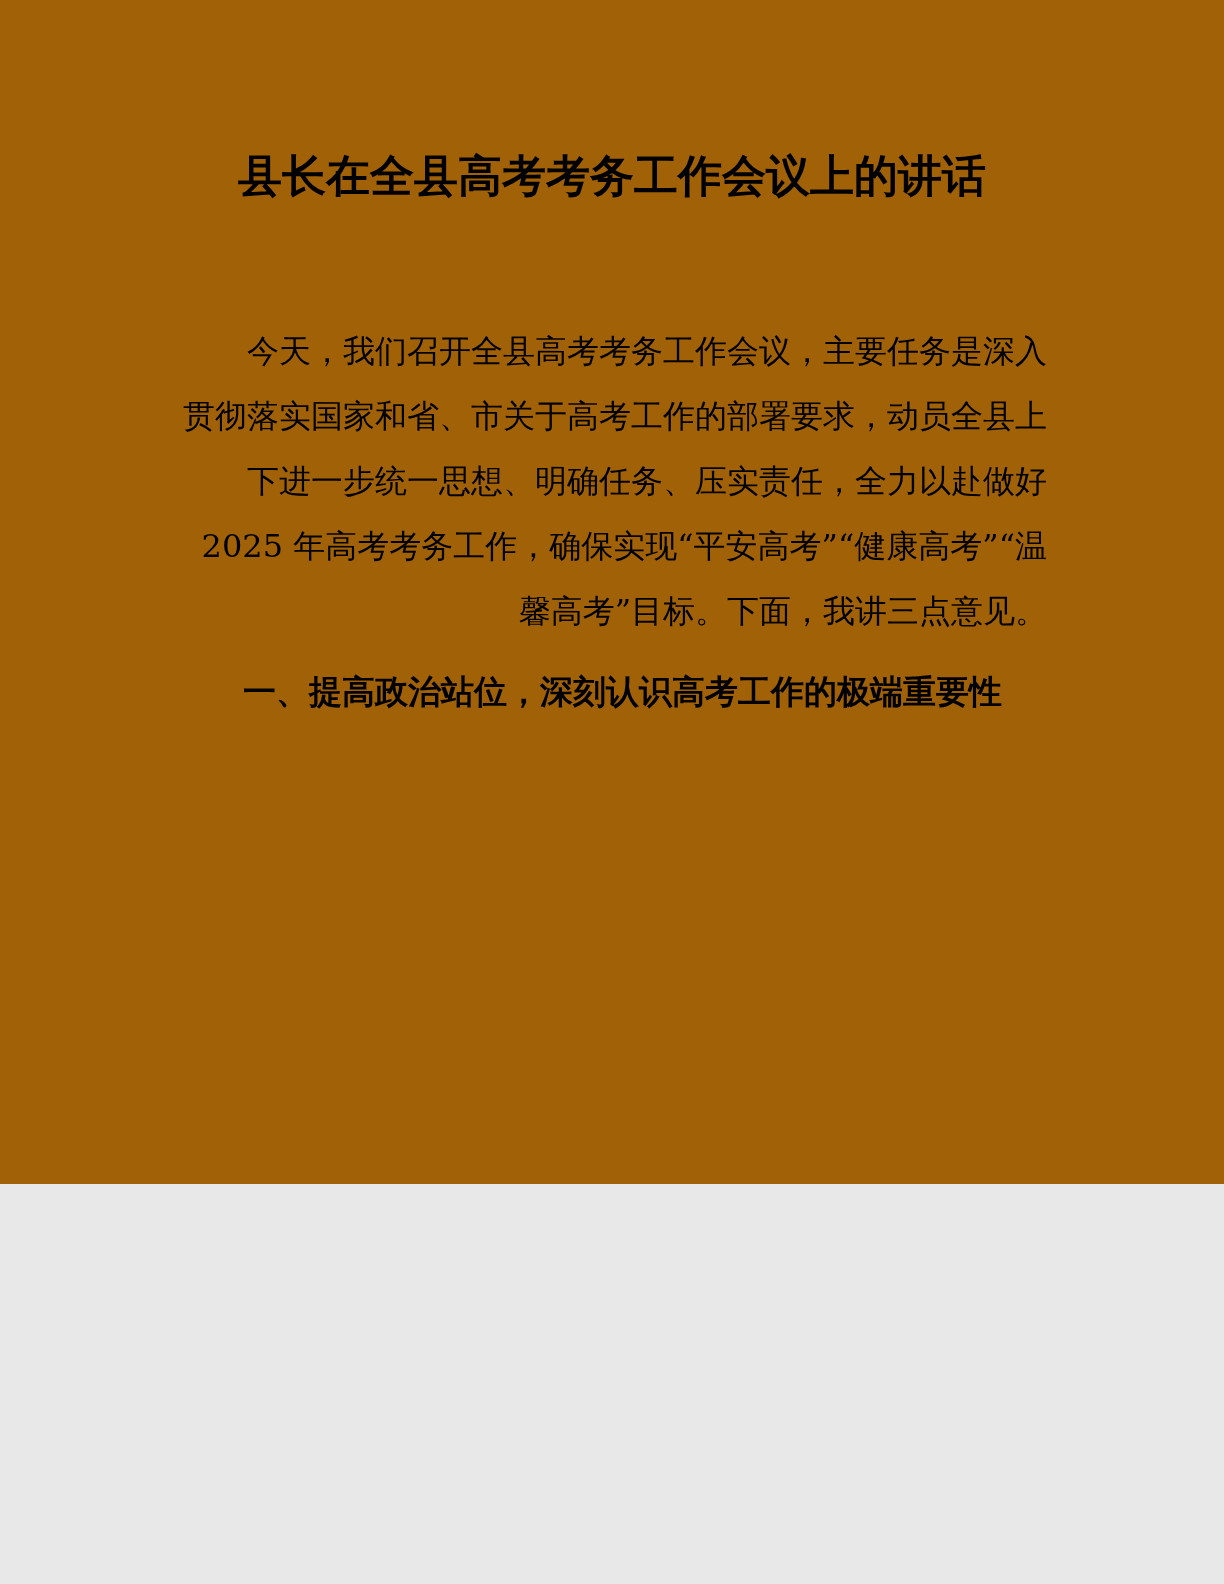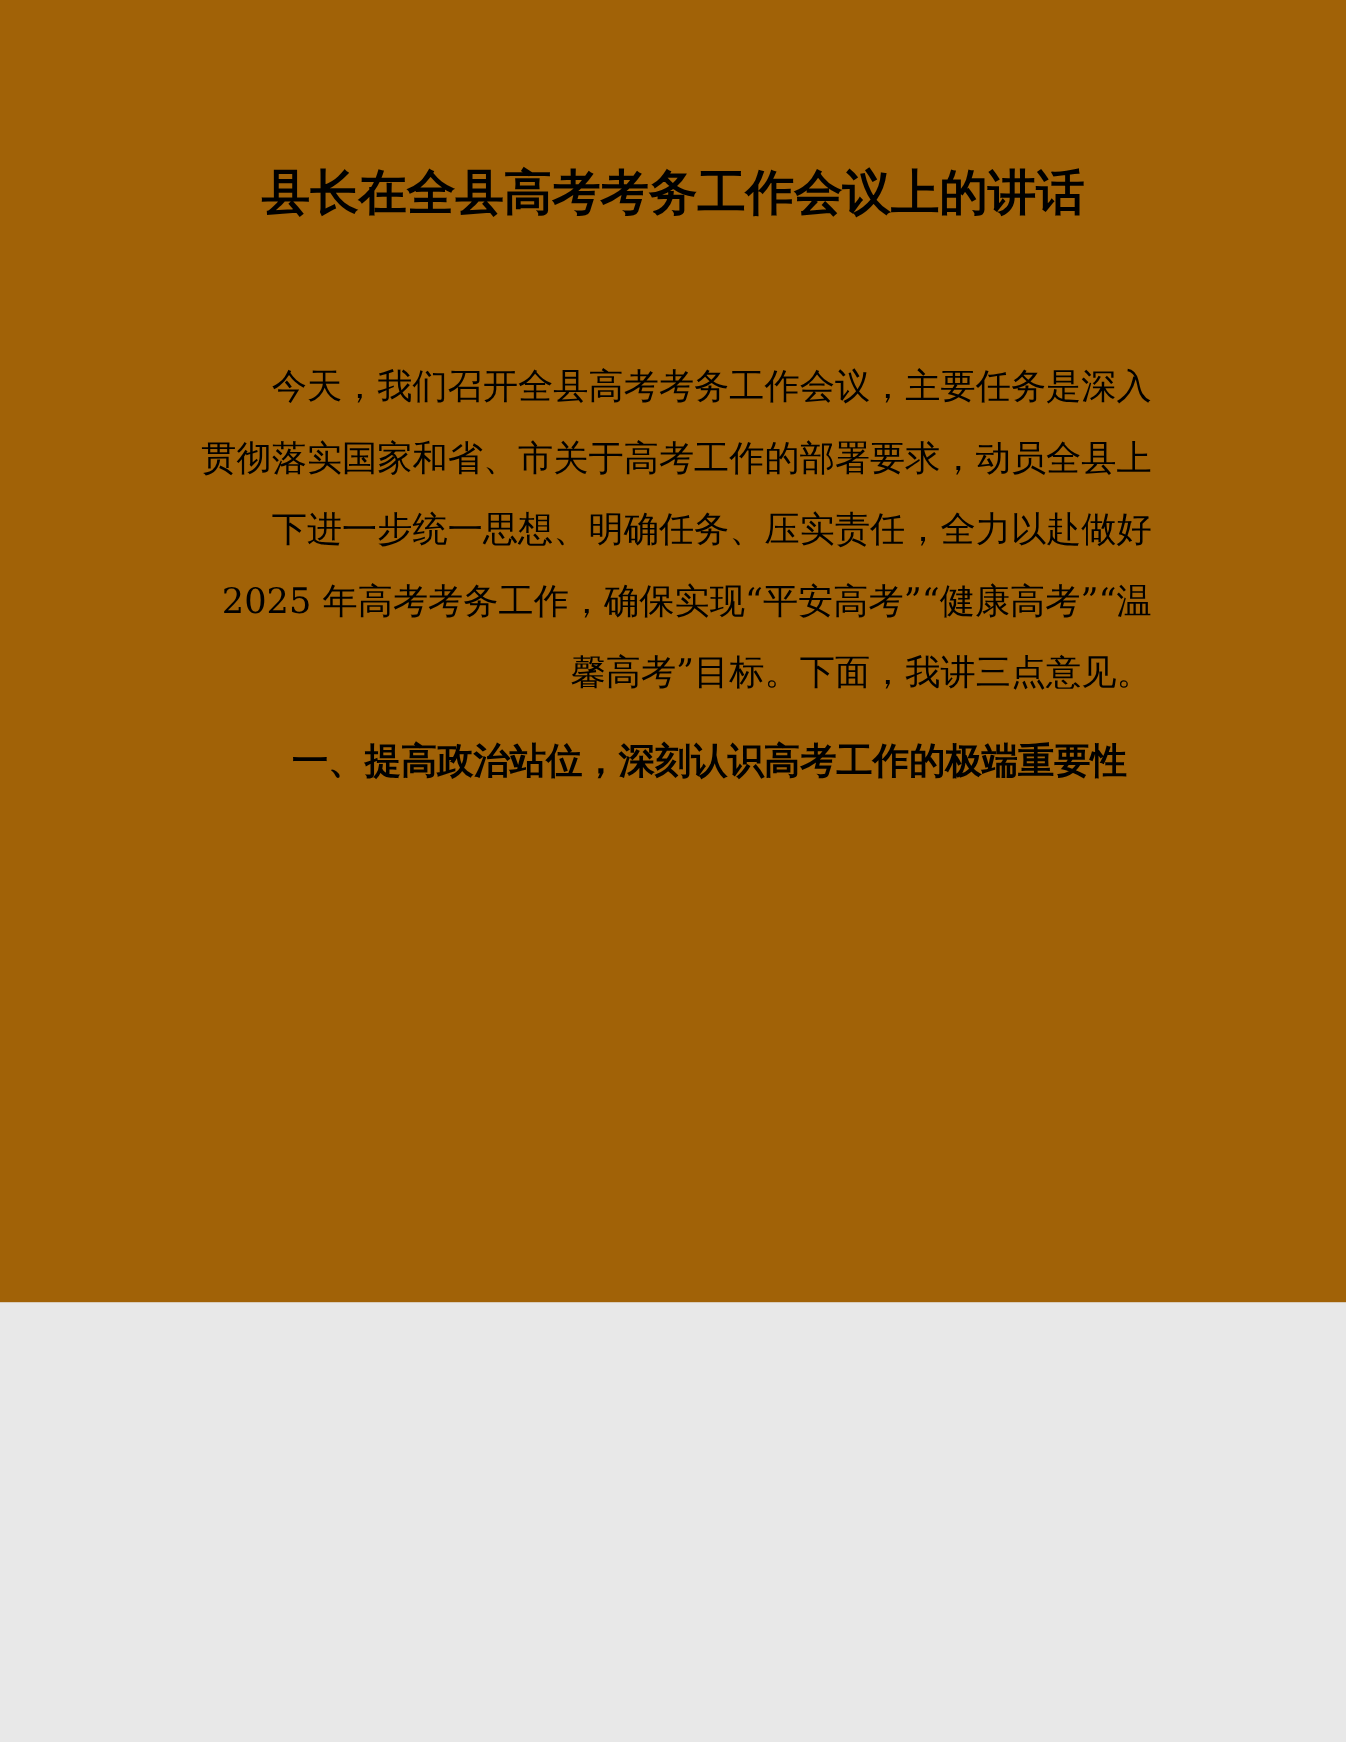--- a/index.html
+++ b/index.html
@@ -37,21 +37,20 @@
   }
   .para-intro   { margin-top: 112px; }
   .section-heading {
     margin-top: 15px;
     font-family: "DejaVu Sans", "Liberation Sans", sans-serif;
     font-weight: 700;
     font-size: 33px;
     line-height: 65px;
     text-indent: 2em;
     white-space: nowrap;
-    text-align: center;
   }
   .para-body    { margin-top: 20px; }
   .lead {
     font-family: "DejaVu Sans", "Liberation Sans", sans-serif;
     font-weight: 700;
   }
 </style>
 </head>
 <body>
 

